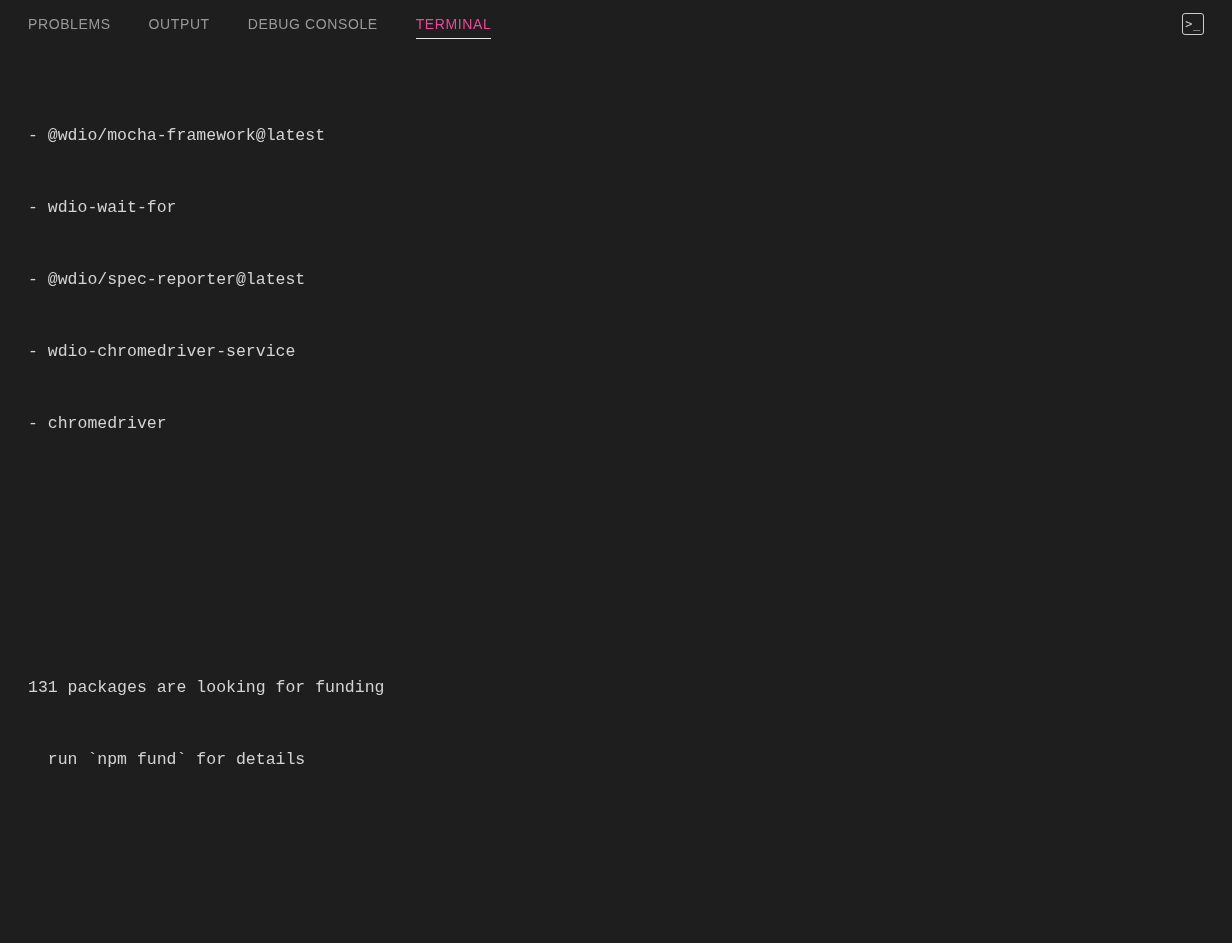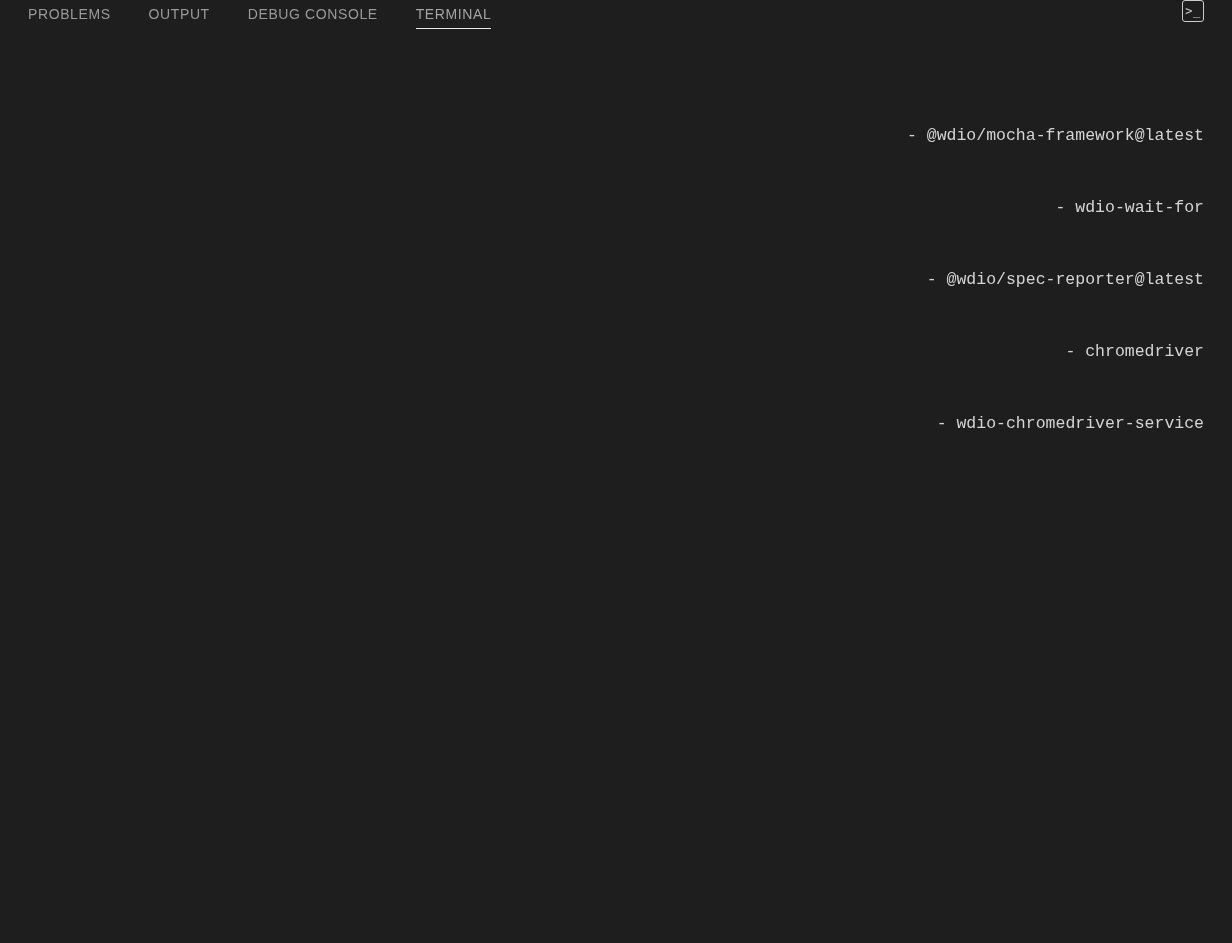--- a/index.html
+++ b/index.html
@@ -7,37 +7,37 @@
     width: 1232px;
     height: 943px;
     background: #1e1e1e;
     font-family: "Segoe UI", "Helvetica Neue", Arial, sans-serif;
     color: #cccccc;
     overflow: hidden;
   }
   
   .tabbar {
     display: flex;
-    align-items: flex-start;
+    align-items: center;
     height: 48px;
     padding: 0 28px;
     position: relative;
     font-size: 14px;
     letter-spacing: 0.6px;
     user-select: none;
   }
   .tabbar .tab {
     margin-right: 38px;
     padding: 6px 0;
     color: #9a9a9a;
     cursor: pointer;
     text-transform: uppercase;
   }
   .tabbar .tab.active {
-    color: #a3a3a3;
+    color: #ec4899;
     border-bottom: 1px solid #e8e8e8;
   }
   .tabbar .right {
     margin-left: auto;
     display: flex;
     align-items: center;
   }
   .tabbar .icon-box {
     width: 22px;
     height: 22px;
@@ -53,45 +53,47 @@
   }
   
   .terminal {
     padding: 28px 28px 0 28px;
     font-family: Consolas, "Menlo", "Courier New", monospace;
     font-size: 16.5px;
     line-height: 24px;
     color: #d4d4d4;
     white-space: pre;
   }
-  .terminal .line { min-height: 24px; text-align: right; }
+  .terminal .line { min-height: 24px; }
 </style>
 </head>
 <body>
 
 <div class="tabbar">
   <div class="tab">PROBLEMS</div>
   <div class="tab">OUTPUT</div>
   <div class="tab">DEBUG CONSOLE</div>
   <div class="tab active">TERMINAL</div>
   <div class="right">
     <div class="icon-box">&gt;_</div>
   </div>
 </div>
 
 <div class="terminal">
   <div class="line">- @wdio/mocha-framework@latest</div>
   <div class="line">- wdio-wait-for</div>
   <div class="line">- @wdio/spec-reporter@latest</div>
+  <div class="line">- wdio-chromedriver-service</div>
   <div class="line">- chromedriver</div>
-  <div class="line">- wdio-chromedriver-service</div>
   <div class="line"></div>
 
   <div class="line"></div>
 
+  <div class="line">131 packages are looking for funding</div>
+  <div class="line">  run `npm fund` for details</div>
   <div class="line"></div>
 
   
   
   
 
   
   
   
 

